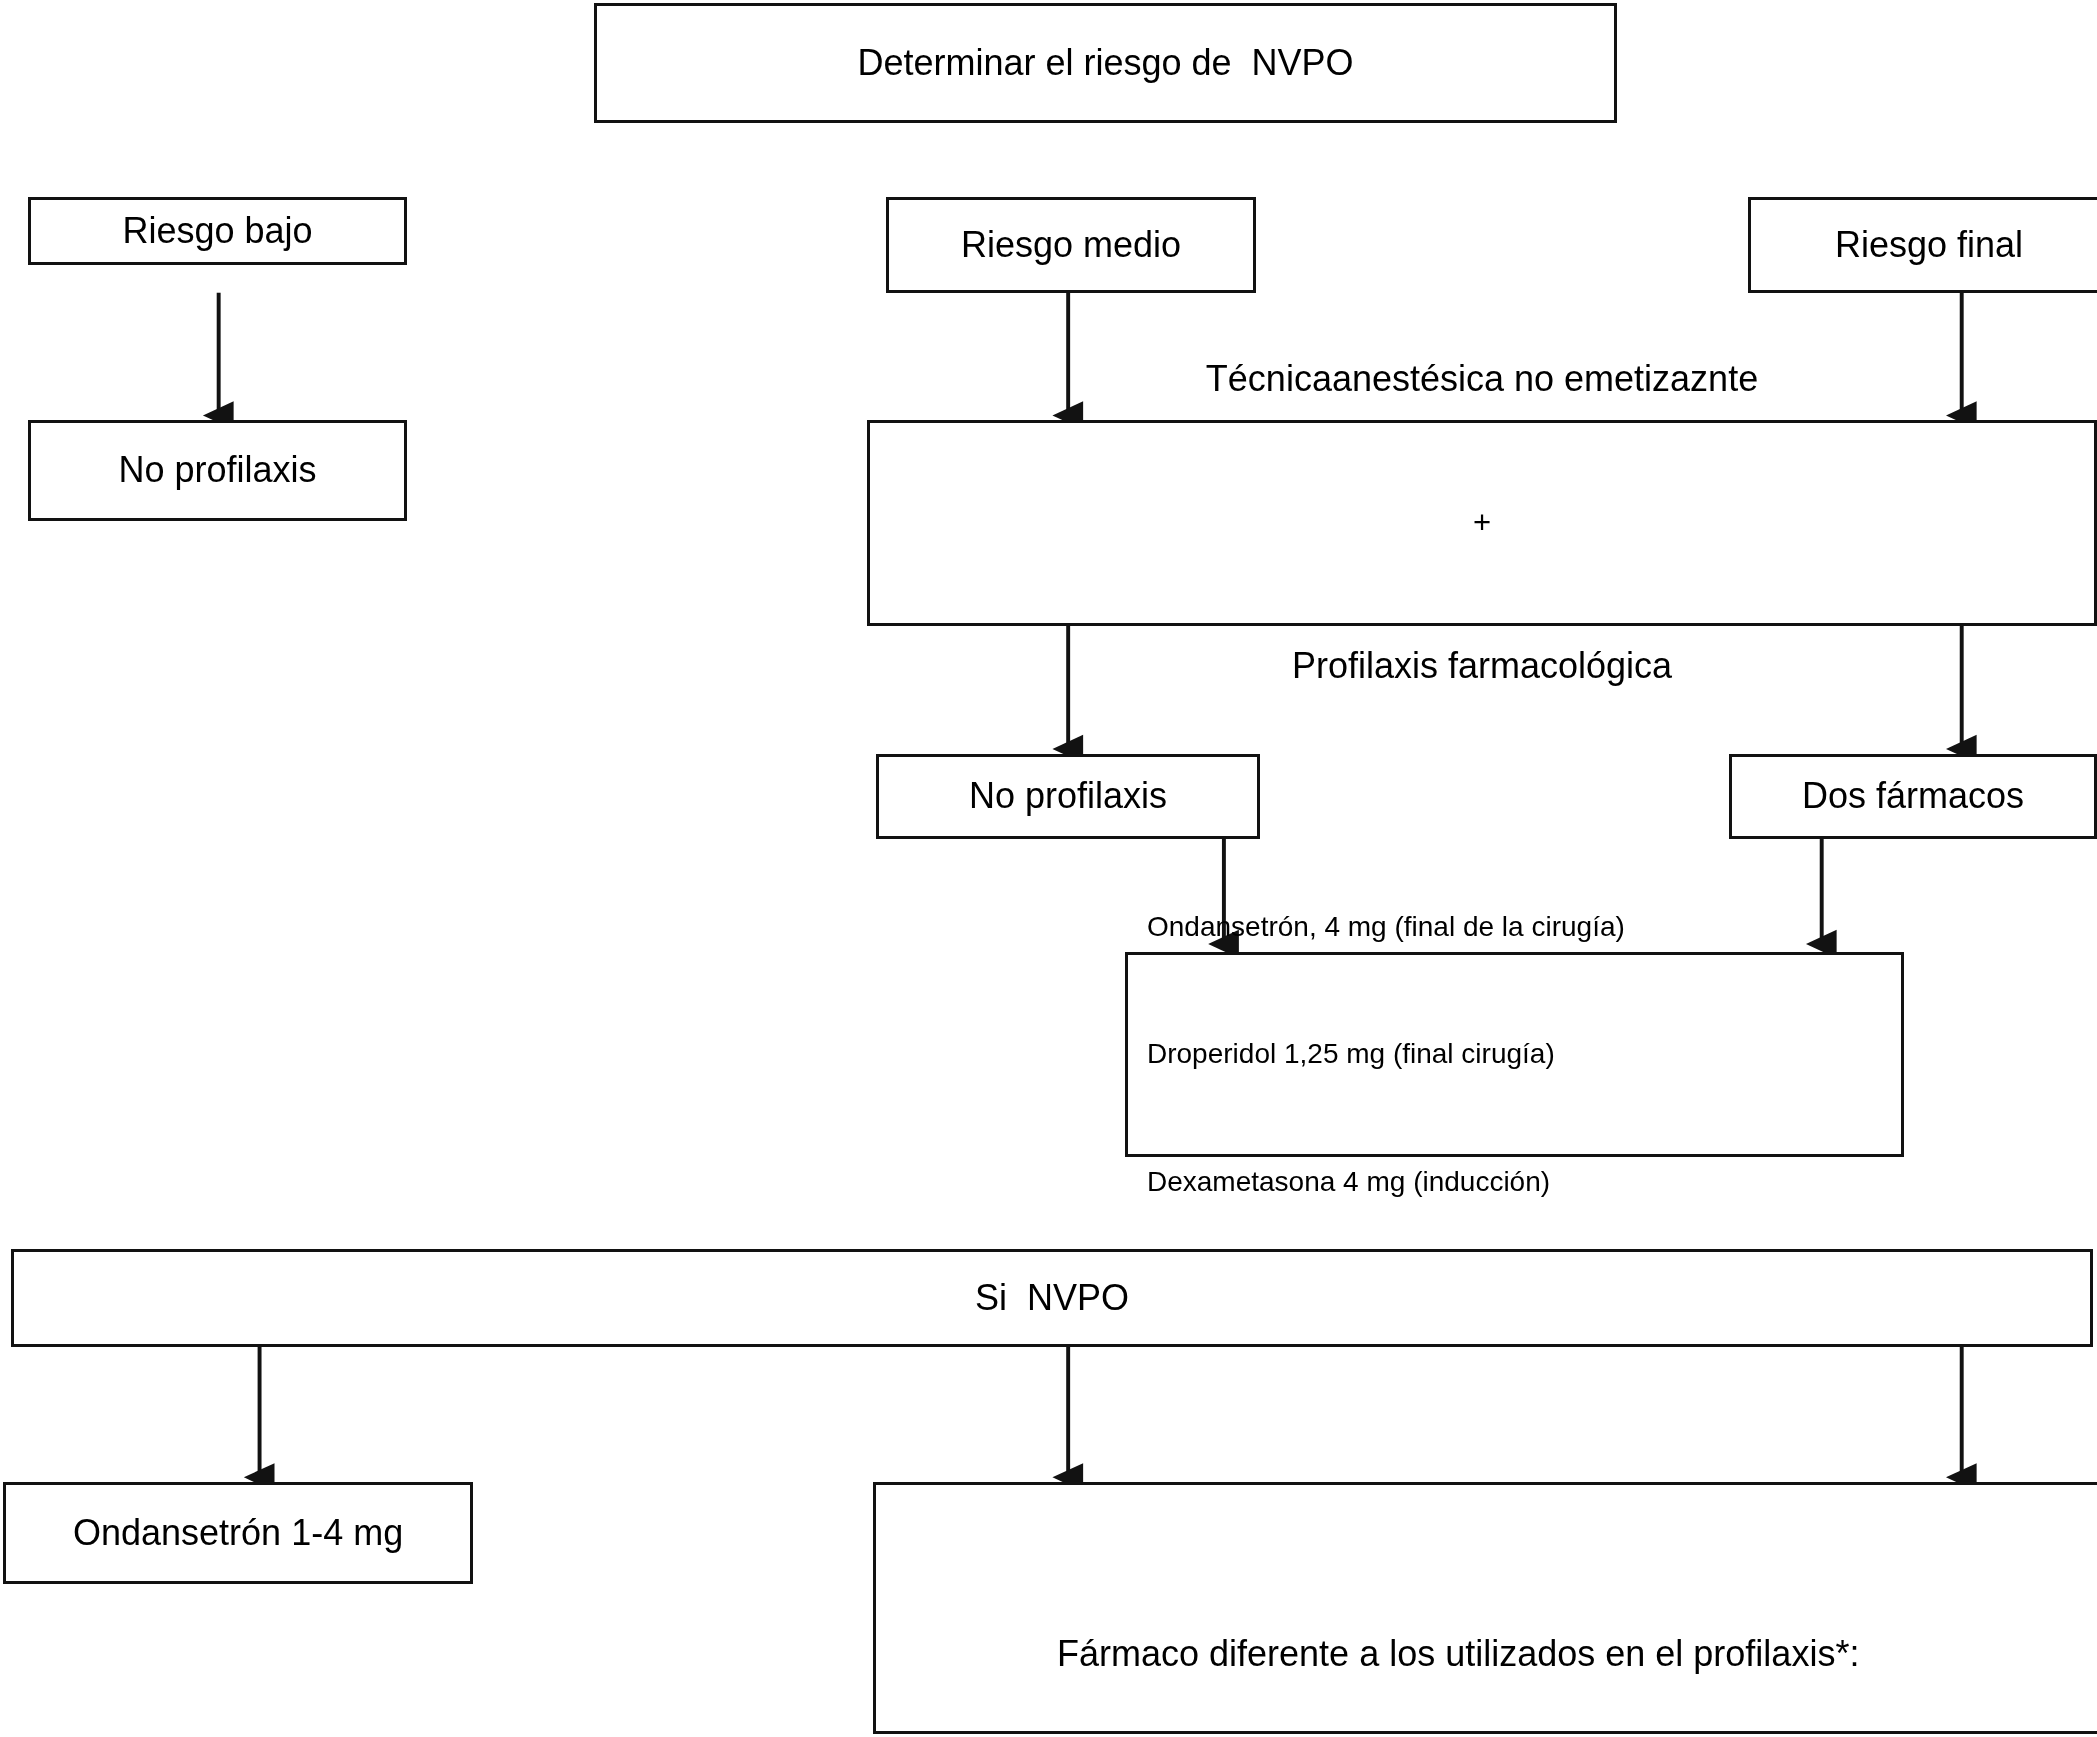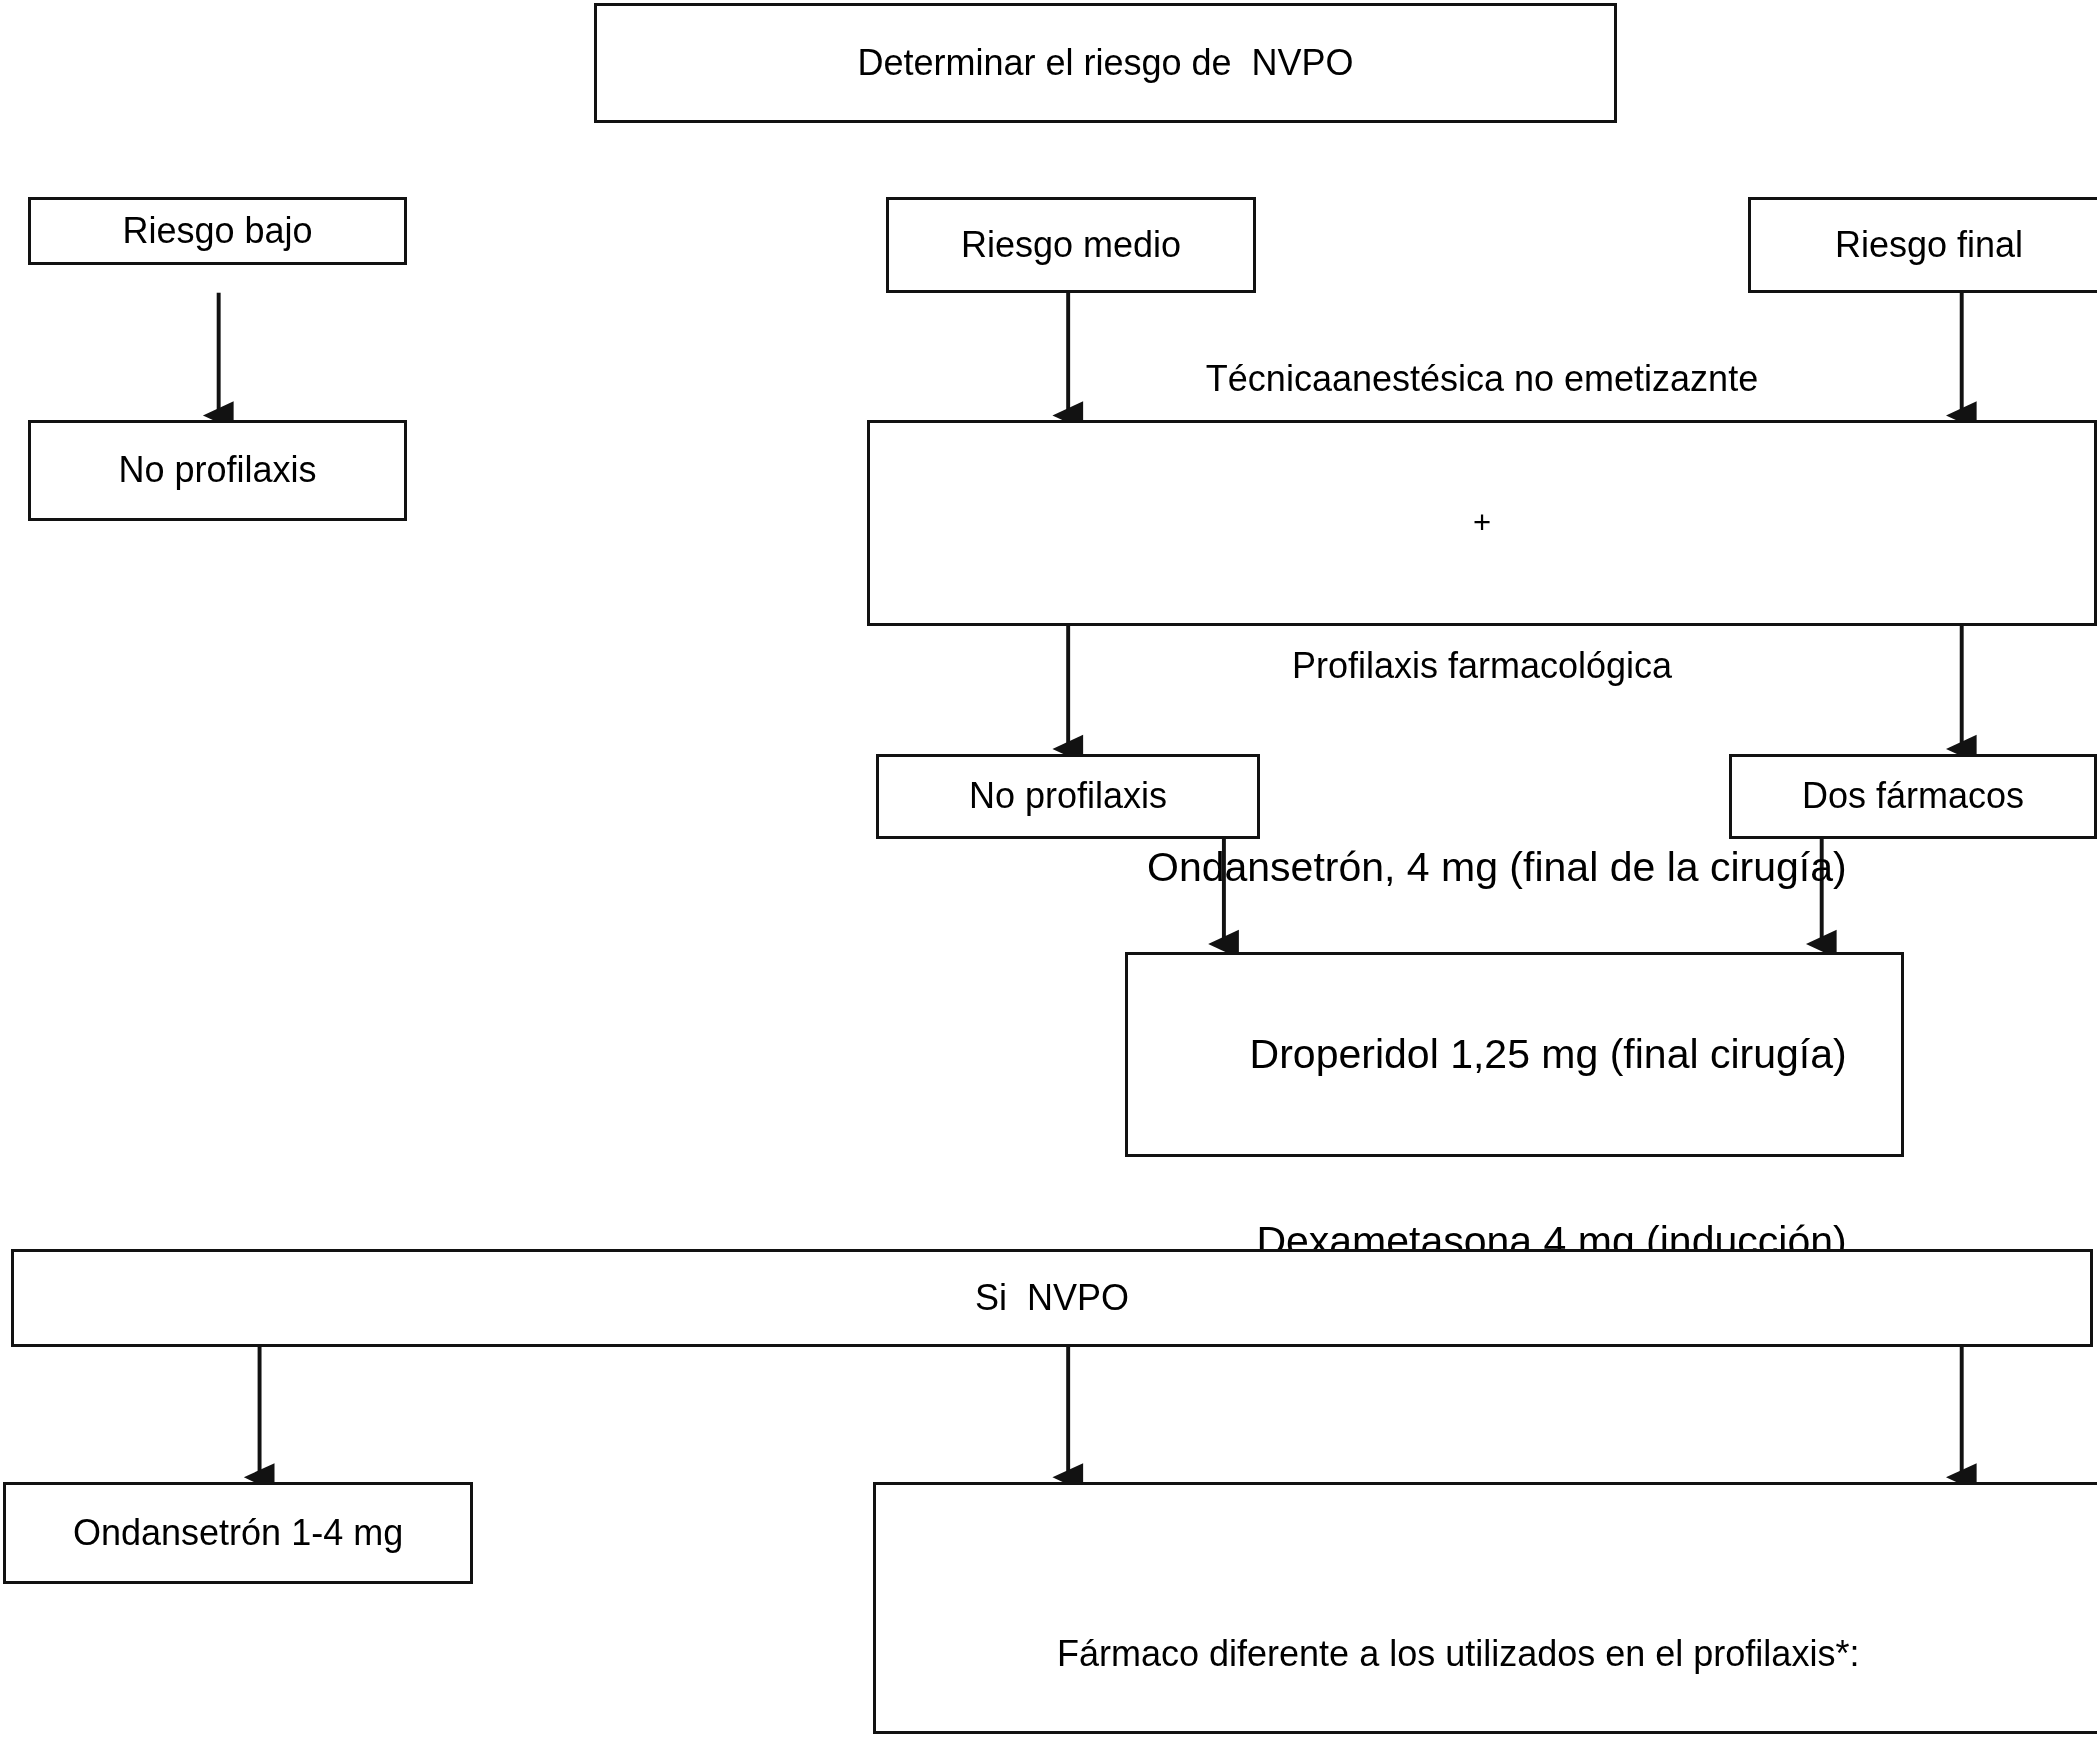--- a/index.html
+++ b/index.html
@@ -36,22 +36,22 @@
     font-family: "Liberation Sans", sans-serif;
     color: #000000;
     line-height: 1.28;
   }
   .node-text {
     font-size: 36px;
     text-align: center;
     white-space: pre;
   }
   .node-text-left {
-    font-size: 41px;
-    text-align: right;
+    font-size: 28px;
+    text-align: left;
     white-space: pre;
     line-height: 1.52;
   }
   .node-text-block {
     font-size: 36px;
     text-align: left;
     white-space: pre;
     line-height: 1.30;
   }
   .center-block {

